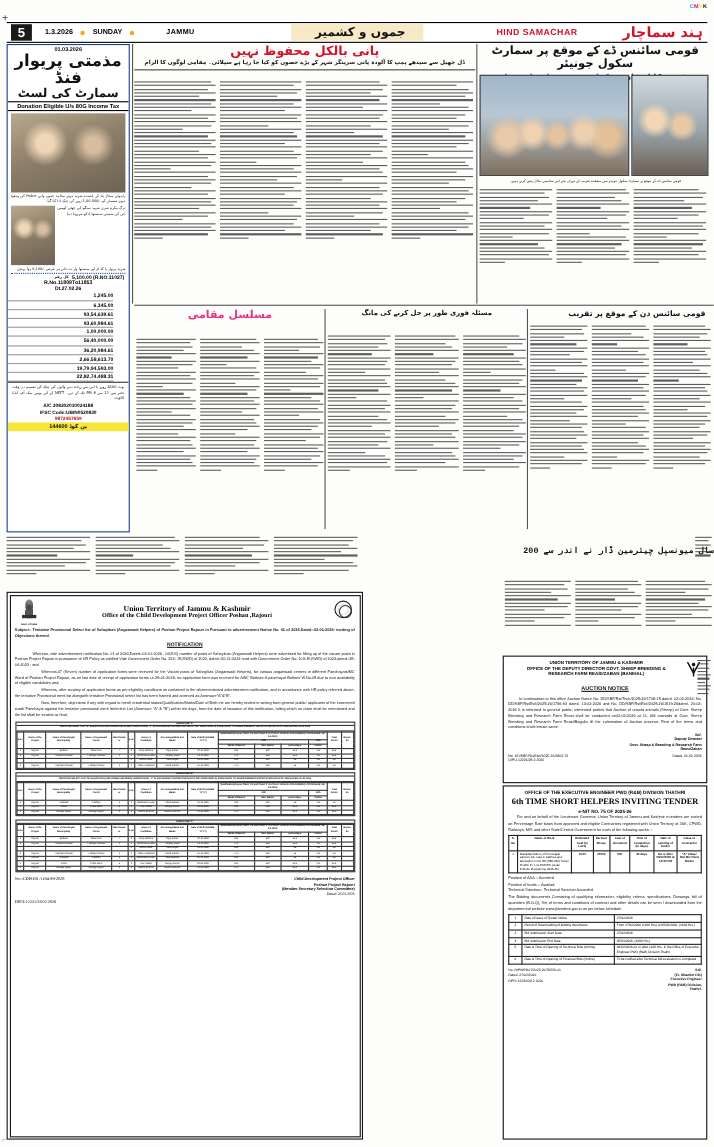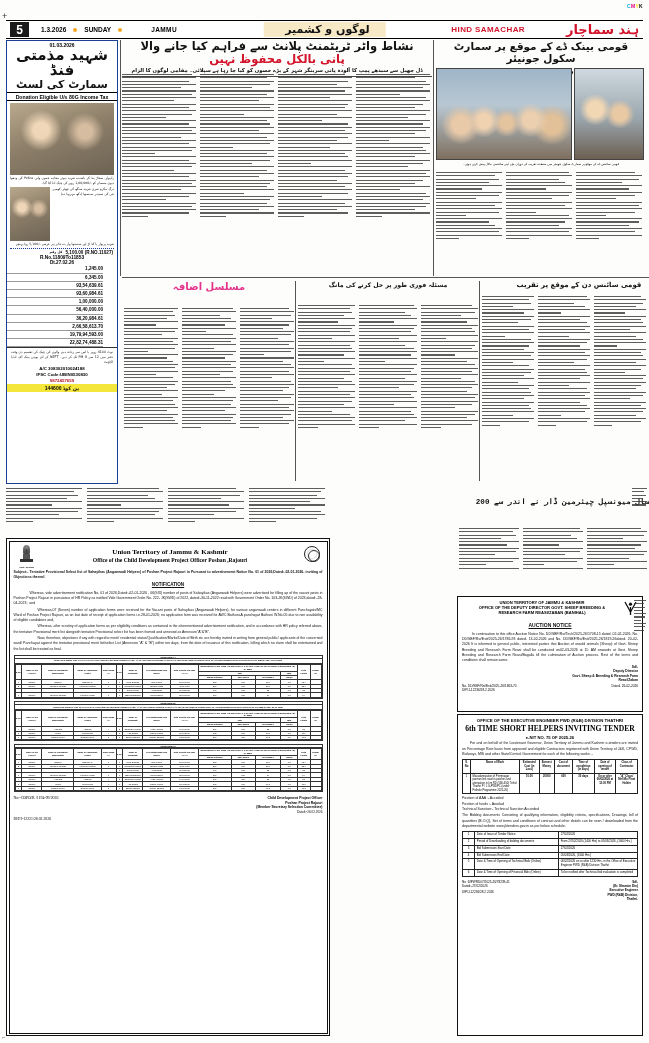--- a/index.html
+++ b/index.html
@@ -149,29 +149,29 @@
     <span>C</span><span>M</span><span>Y</span><span>K</span>
   </div>
 
   <div class="masthead">
     <div class="pageno">5</div>
     <div class="mdate">1.3.2026</div>
     <span class="mdot"></span>
     <div class="mday">SUNDAY</div>
     <span class="mdot"></span>
     <div class="mcity">JAMMU</div>
-    <div class="mcenter">لوگوں و کشمیر</div>
+    <div class="mcenter">جموں و کشمیر</div>
     <div class="mbrand">HIND SAMACHAR</div>
     <div class="mlogo">ہند سماچار</div>
   </div>
 
   <div id="left-ad">
     <div class="ad-date">01.03.2026</div>
     <div class="ad-title">
-      <div class="l1">شہید مذمتی فنڈ</div>
+      <div class="l1">مذمتی پریوار فنڈ</div>
       <div class="l2">سمارٹ کی لسٹ</div>
     </div>
     <div class="ad-80g">Donation Eligible U/s 80G Income Tax</div>
 
     <div class="photo" style="width:104px;height:72px;margin:2px auto 0;"></div>
     <div class="urdu" style="font-size:3.2px;line-height:1.5;padding:1px 3px;text-align:justify;">راہولی سجاڑ پنڈ کے باشندے شہید ہوئے مجاہد جموں وانی Police کی ودھوا دیوی مسماں کو -/1,00,000 روپے کی چیک ادا کیا گیا۔</div>
 
     <div style="display:flex;gap:2px;padding:0 3px;">
       <div class="photo" style="width:40px;height:54px;flex:none;"></div>
       <div class="urdu" style="font-size:3.2px;line-height:1.55;text-align:justify;">درگ مکرم شری شہید سنگھ کی چھٹی کھمبی جی کی سمیتی سنستھا (دکھ مہرونا دے)</div>
@@ -203,21 +203,20 @@
     <div class="acct">A/C 308302010024188</div>
     <div class="acct big">IFSC Code:UBIN0530830</div>
     <div class="acct" style="color:#b1121f;">9872457659</div>
     <div class="yellowbar">
       <span class="urdu">پن کوڈ</span>
       <span>144600</span>
     </div>
   </div>
 
   <div class="col" style="left:122px;top:40px;width:310px;">
-    <div class="blkhead" style="font-size:11.5px;line-height:13px;text-align:center;">نشاط واٹر ٹریٹمنٹ پلانٹ سے فراہم کیا جانے والا</div>
     <div class="redhead" style="font-size:11.5px;line-height:13px;text-align:center;color:#d3132a;">پانی بالکل محفوظ نہیں</div>
     <div class="urdu" style="font-size:5.2px;line-height:1.5;text-align:center;font-weight:bold;padding:1px 2px;border-bottom:.6px solid #444;">ڈل جھیل سے سیدھے پمپ کا آلودہ پانی سرینگر شہر کے بڑے حصوں کو کیا جا رہا ہے سپلائی۔ مقامی لوگوں کا الزام</div>
   </div>
 
   <div class="col" style="left:122px;top:74px;width:310px;height:198px;display:flex;gap:4px;">
     <div class="lines" style="width:74px;">
       <i class="s95"></i>
         <i class="s100"></i>
         <i class="s90"></i>
         <i class="s100"></i>
@@ -524,21 +523,21 @@
         <i class="s100"></i>
         <i class="s95"></i>
         <i class="s80"></i>
         <i class="s100"></i>
         <i class="s90"></i>
         <i class="s35"></i>
     </div>
   </div>
 
   <div class="col" style="left:124px;top:281px;width:170px;">
-    <div class="pinkhead" style="font-size:10px;line-height:11px;text-align:center;">مسلسل اضافہ</div>
+    <div class="pinkhead" style="font-size:10px;line-height:11px;text-align:center;">مسلسل مقامی</div>
   </div>
   <div class="col" style="left:124px;top:308px;width:170px;height:172px;display:flex;gap:4px;">
     <div class="lines" style="width:54px;">
       <i class="s100"></i>
         <i class="s90"></i>
         <i class="s95"></i>
         <i class="s80"></i>
         <i class="s100"></i>
         <i class="s60"></i>
         <i class="s100"></i>
@@ -647,21 +646,21 @@
         <i class="s100"></i>
         <i class="s95"></i>
         <i class="s80"></i>
         <i class="s100"></i>
         <i class="s90"></i>
         <i class="s35"></i>
     </div>
   </div>
 
   <div class="col" style="left:436px;top:40px;width:210px;">
-    <div class="blkhead" style="font-size:10.5px;line-height:12px;text-align:center;">قومی بینک ڈے کے موقع پر سمارٹ سکول جونیئر</div>
+    <div class="blkhead" style="font-size:10.5px;line-height:12px;text-align:center;">قومی سائنس ڈے کے موقع پر سمارٹ سکول جونیئر</div>
     <div style="text-align:center;line-height:10px;">
       <span class="blkhead" style="font-size:7.5px;">میں تقریب کا انعقاد۔</span>
       <span class="bluehead" style="font-size:7.5px;">سکولی بچوں نے اپنے اپنے سائنسی ماڈل پیش کئے</span>
     </div>
   </div>
 
   <div class="col" style="left:436px;top:68px;width:210px;height:92px;display:flex;gap:2px;">
     <div class="newsphoto np1" style="width:136px;height:92px;border:.5px solid #444;"></div>
     <div class="newsphoto np2" style="width:70px;height:92px;border:.5px solid #444;"></div>
   </div>

